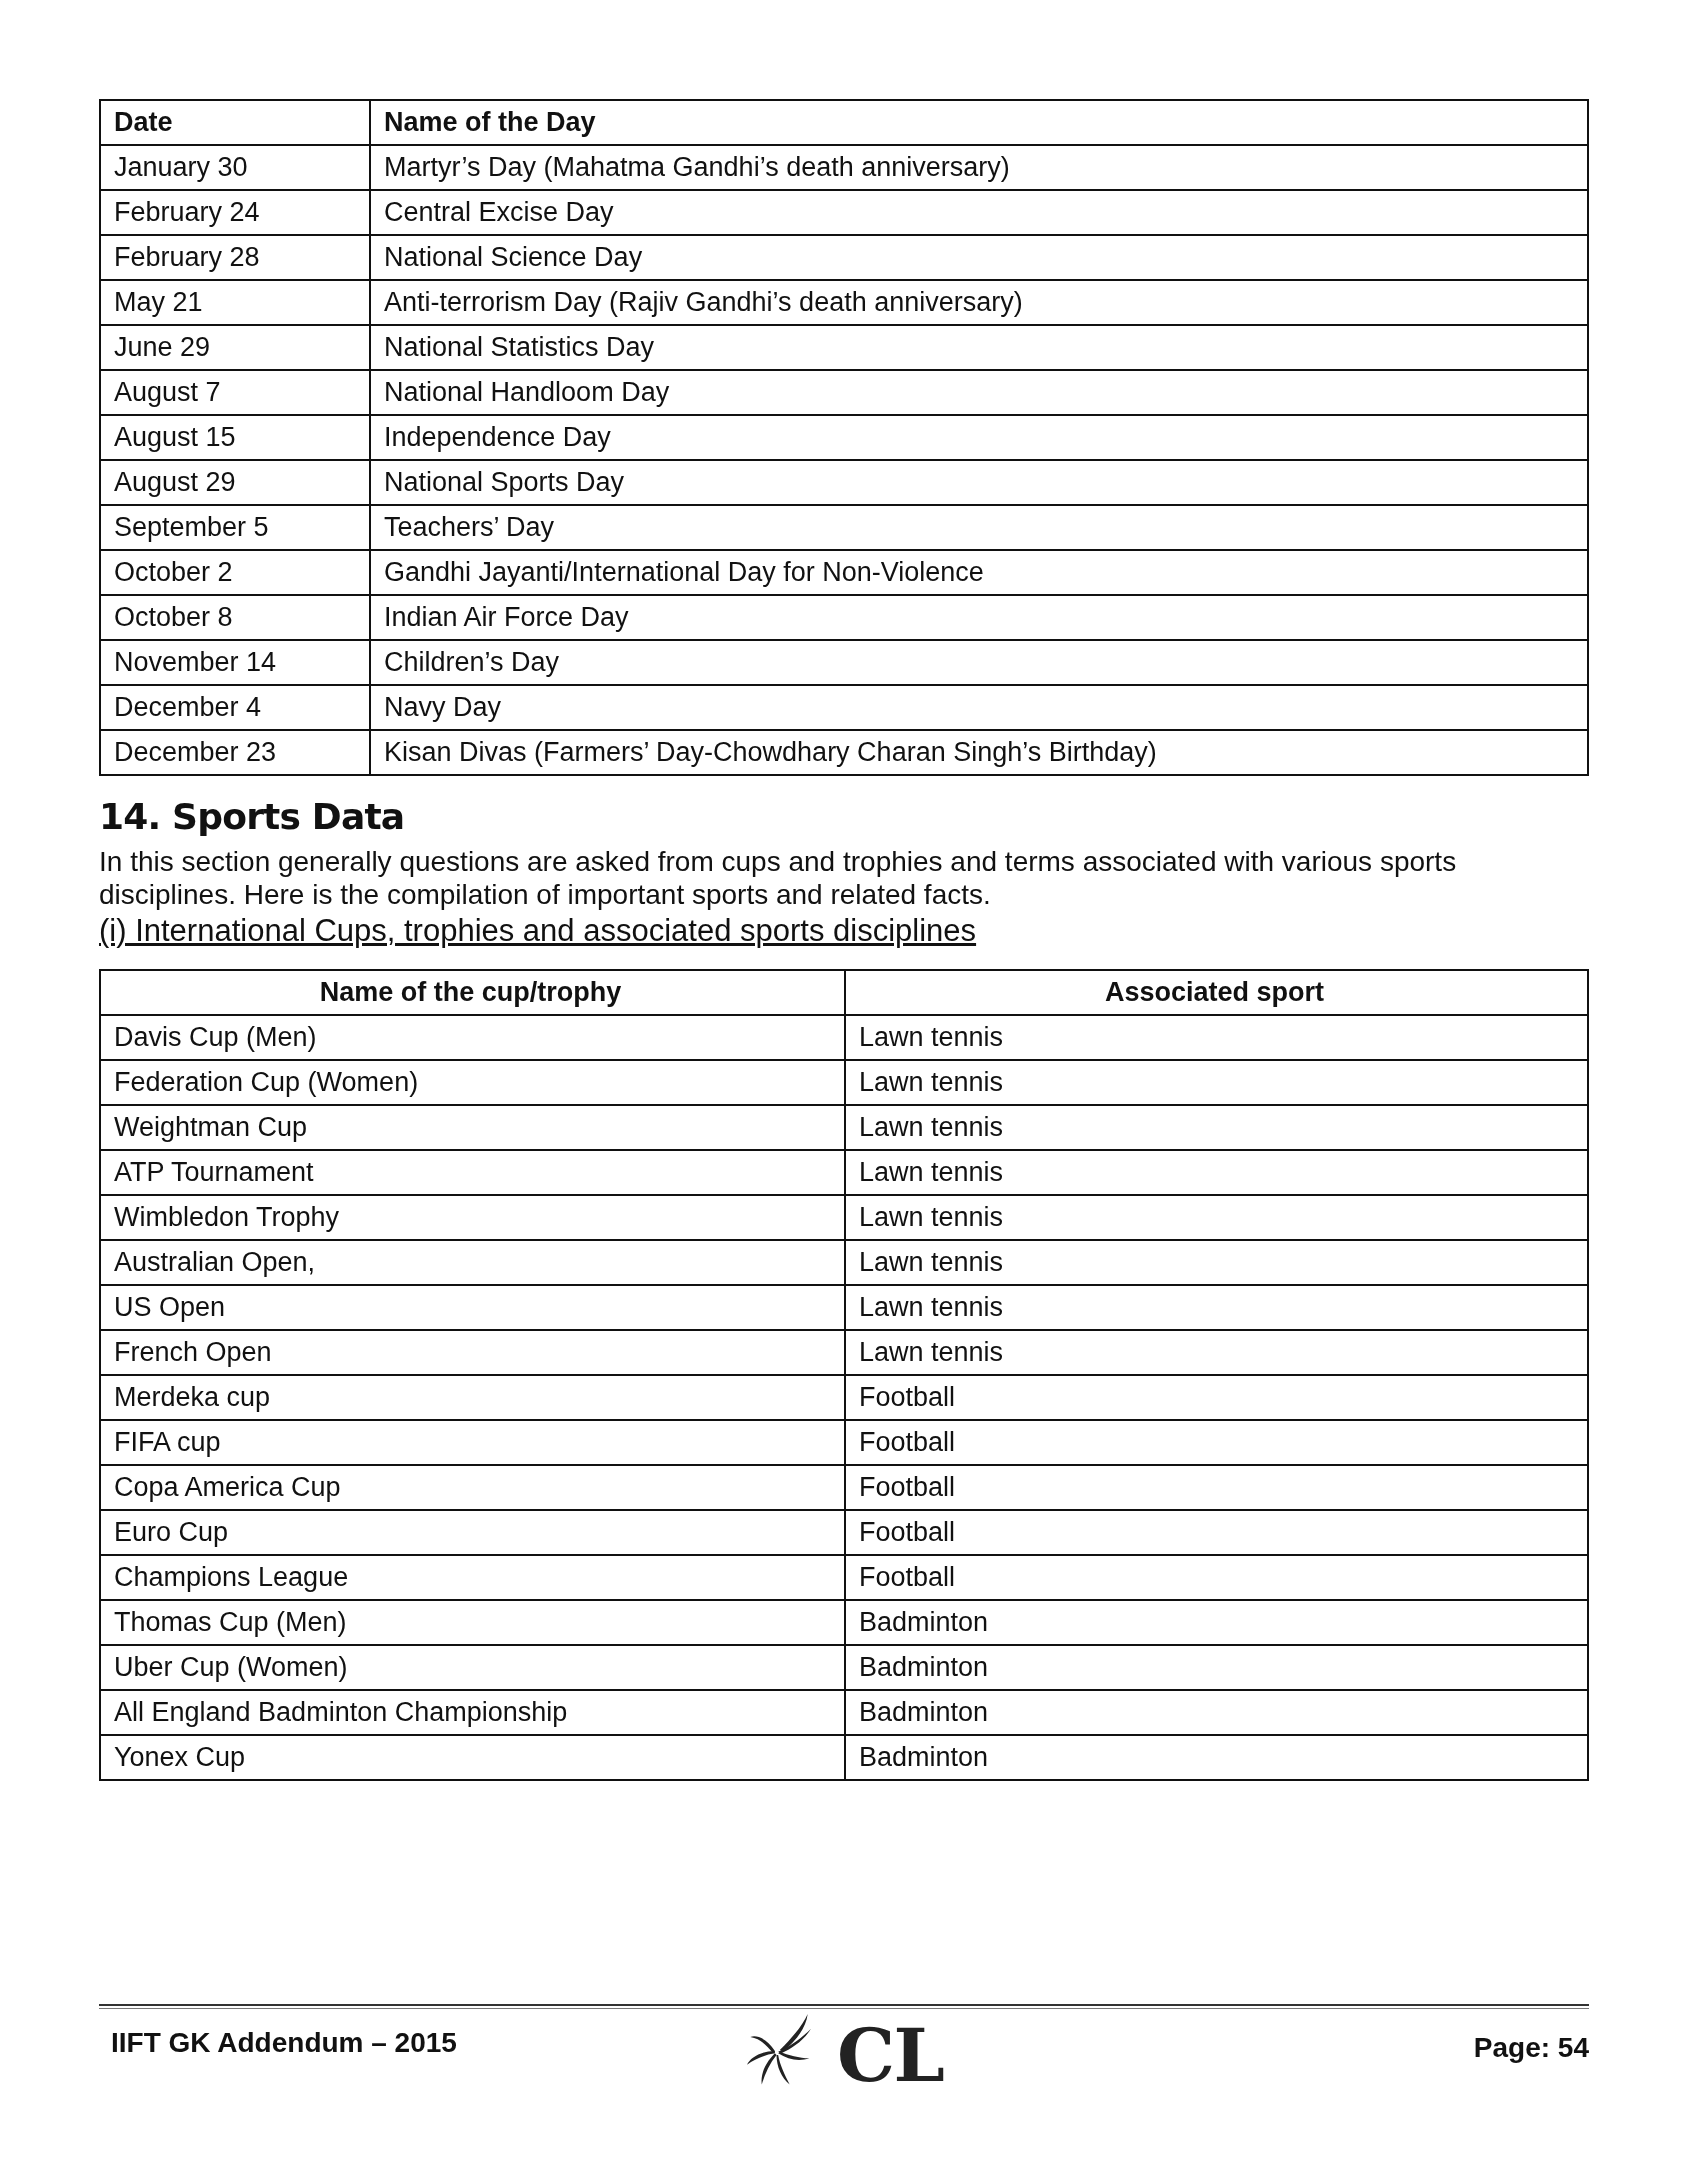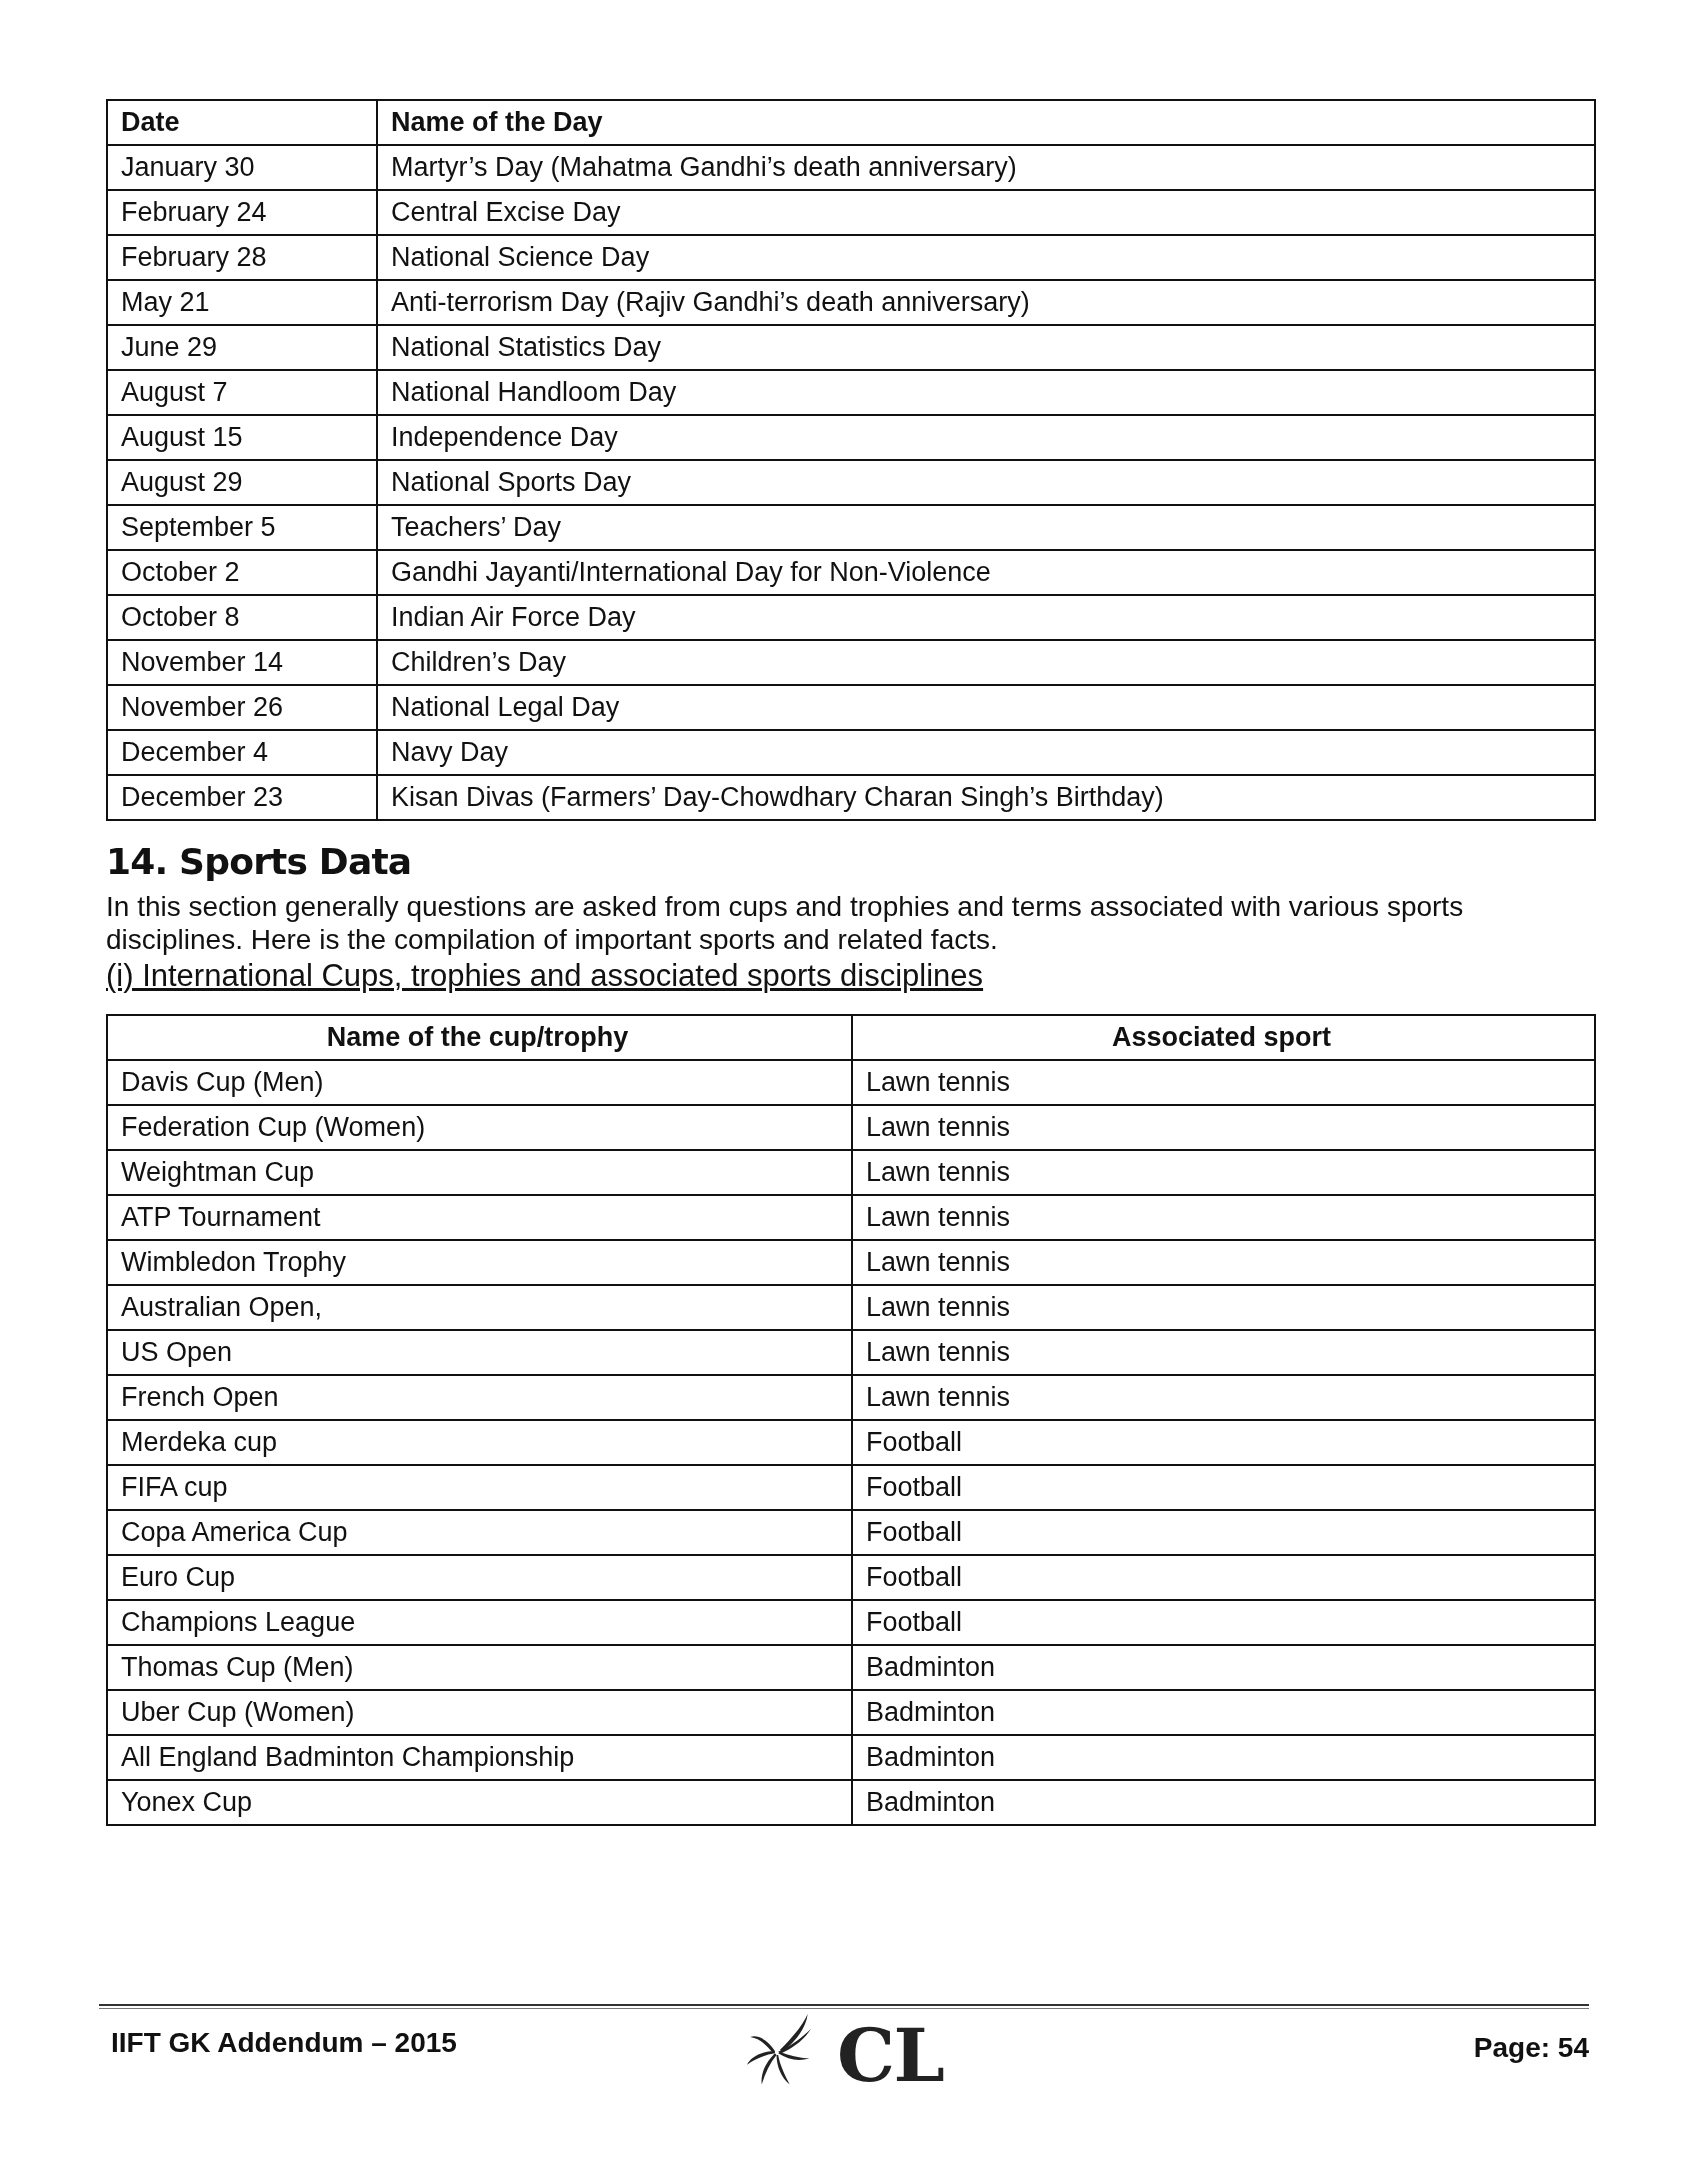--- a/index.html
+++ b/index.html
@@ -1,17 +1,17 @@
 <!DOCTYPE html>
 <html style="font-size:13px"><head>
 <meta charset="utf-8">
 <style>
   html, body { margin:0; padding:0; background:#ffffff; }
   body { width:1687px; height:2183px; position:relative; font-family:"Liberation Sans", sans-serif; color:#111; }
-  .page { position:absolute; left:106px; top:99px; width:1490px; }
+  .page { position:absolute; left:99px; top:99px; width:1490px; }
   table { border-collapse:collapse; width:1490px; table-layout:fixed; }
   td, th { border:2.5px solid #111; font-size:27px; height:43px; padding:0 13px; text-align:left; font-weight:normal; line-height:43px; white-space:nowrap; overflow:hidden; }
   th { font-weight:bold; }
   .t1 col.c1 { width:270px; }
   .t2 col.c1 { width:745px; }
   .t2 th { text-align:center;padding-left:9px; }
   .t2 td.sport { text-align:left; }
   h2 { font-family:"DejaVu Sans", sans-serif; font-size:36px; font-weight:bold; margin:20px 0 8.2px 0; letter-spacing:-0.8px; }
   .intro { font-size:28px; line-height:33px; margin:0; }
   h3 { font-size:31px; font-weight:normal; text-decoration:underline; text-decoration-thickness:2.5px; margin:2px 0 20px 0; }
@@ -80,24 +80,20 @@
         </tr>
         <tr>
           <td>October 8</td>
           <td>Indian Air Force Day</td>
         </tr>
         <tr>
           <td>November 14</td>
           <td>Children’s Day</td>
         </tr>
         <tr>
-          <td>November 26</td>
-          <td>National Legal Day</td>
-        </tr>
-        <tr>
           <td>December 4</td>
           <td>Navy Day</td>
         </tr>
         <tr>
           <td>December 23</td>
           <td>Kisan Divas (Farmers’ Day-Chowdhary Charan Singh’s Birthday)</td>
         </tr>
       </tbody>
   </table>
 

